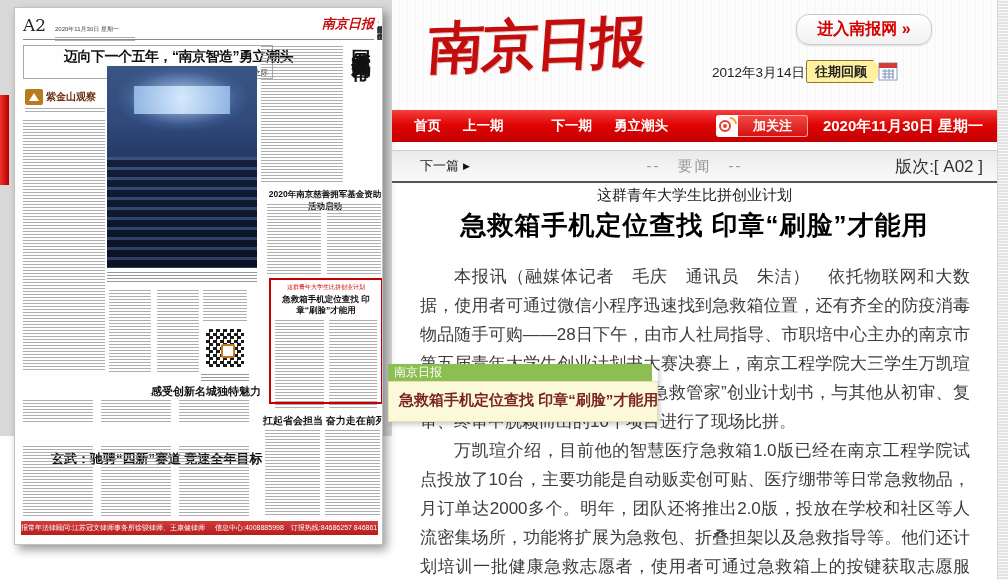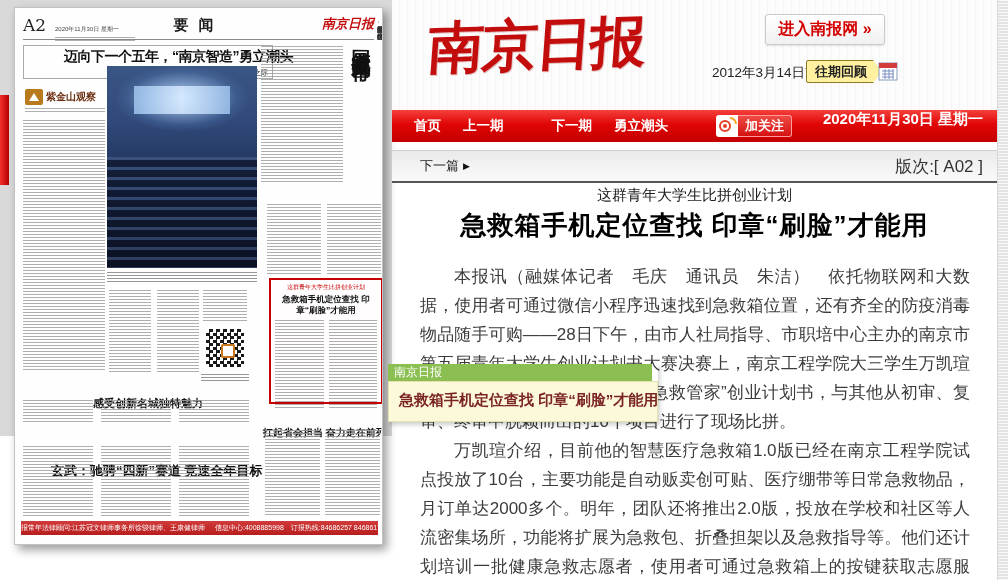--- a/index.html
+++ b/index.html
@@ -49,49 +49,49 @@
   .mid-title { position:absolute; left:251px; top:181px; width:118px; text-align:center; font-size:8.5px; font-weight:bold; color:#111; }
 
   .hl-box { position:absolute; left:254px; top:270px; width:114px; height:126px; border:2px solid #c40000; background:#fffdfd; padding:3px 4px; cursor:pointer; }
   .hl-kicker { text-align:center; font-size:6px; color:#c40000; white-space:nowrap; }
   .hl-title { text-align:center; font-size:8.5px; font-weight:bold; color:#111; margin-top:2px; line-height:11px; }
 
   .qr { position:absolute; left:188px; top:318px; width:44px; height:44px; border:3px solid #fff;
     background-image:repeating-conic-gradient(#1a1a1a 0% 25%, #fff 0% 50%); background-size:7px 7px; }
   .qr:after { content:""; position:absolute; left:15px; top:15px; width:10px; height:10px; background:#fff; border:2px solid #c9771c; border-radius:2px; }
 
-  .sec-title { position:absolute; font-weight:bold; color:#111; text-align:center; white-space:nowrap;margin-top:12px; }
+  .sec-title { position:absolute; font-weight:bold; color:#111; text-align:right; white-space:nowrap; }
 
   .p-footer { position:absolute; left:6px; top:513px; width:357px; height:14px; background:linear-gradient(#d23b3b,#b71d1d);
     color:#fff; font-size:7px; display:flex; align-items:center; justify-content:center; gap:10px; white-space:nowrap; }
   .site-header { position:absolute; left:392px; top:0; width:605px; height:110px;
     background:repeating-linear-gradient(90deg,#fcfcfc 0 7px,#f5f5f5 7px 8px); }
   .masthead { position:absolute; left:428px; top:8px; font-family:"DejaVu Serif",serif; font-weight:bold;
     font-size:56px; color:#c30d0d; transform:rotate(-2deg) skewX(-6deg); letter-spacing:-2px; text-shadow:1px 1px 0 rgba(150,0,0,.25); }
-  .enter-btn { position:absolute; left:765px; top:14px; width:120px; height:31px; background:linear-gradient(#ffffff,#f1f1f1);
-    border:1px solid #c9c9c9; border-radius:3px; display:flex; align-items:center; justify-content:center;
+  .enter-btn { position:absolute; left:796px; top:14px; width:136px; height:31px; background:linear-gradient(#ffffff,#f1f1f1);
+    border:1px solid #c9c9c9; border-radius:13px; display:flex; align-items:center; justify-content:center;
     font-size:16px; font-weight:bold; color:#d40000; cursor:pointer; box-shadow:0 1px 2px rgba(0,0,0,.12); white-space:nowrap; }
   .archive-date { position:absolute; left:712px; top:64px; font-size:13.5px; color:#222; }
   .archive-btn { position:absolute; left:806px; top:60px; height:23px; padding:0 14px 0 8px; background:#fff1a0;
     border:1px solid #8d7a2a; border-radius:2px; font-size:13px; font-weight:bold; color:#222;
     display:flex; align-items:center; cursor:pointer;
     clip-path:polygon(0 0, calc(100% - 9px) 0, 100% 50%, calc(100% - 9px) 100%, 0 100%); }
   .cal-icon { position:absolute; left:878px; top:61px; width:20px; height:20px; cursor:pointer; }
 
   .nav-bar { position:absolute; left:392px; top:110px; width:605px; height:32px;
-    background:linear-gradient(#f4403c 0%,#e00505 45%,#c40000 100%); color:#fff; display:flex; }
+    background:linear-gradient(#f4403c 0%,#e00505 45%,#c40000 100%); color:#fff; display:flex; align-items:center; }
   .nav-items { display:flex; align-items:center; gap:22px; margin-left:22px; font-size:13.5px; font-weight:bold; }
   .nav-item { cursor:pointer; white-space:nowrap; }
   .nav-item.gap { margin-left:26px; }
   .follow-wrap { display:flex; align-items:center; margin-left:26px; cursor:pointer; }
   .weibo-box { width:22px; height:22px; background:#fff; border-radius:3px 0 0 3px; position:relative; }
   .weibo-eye { position:absolute; left:3px; top:5px; width:12px; height:12px; border:2.5px solid #e6402a; border-radius:50%; }
   .weibo-eye:after { content:""; position:absolute; left:2px; top:2px; width:4px; height:4px; background:#e6402a; border-radius:50%; }
   .weibo-arc { position:absolute; right:1px; top:2px; width:7px; height:7px; border-top:2px solid #f5a623; border-right:2px solid #f5a623; border-radius:0 8px 0 0; }
-  .follow-btn { height:22px; padding:0 7px; background:linear-gradient(#ef4a44,#d41212); border:1px solid #ff9d9d; border-left:none;
+  .follow-btn { height:22px; padding:0 15px; background:linear-gradient(#ef4a44,#d41212); border:1px solid #ff9d9d; border-left:none;
     border-radius:0 3px 3px 0; font-size:13px; font-weight:bold; color:#fff; display:flex; align-items:center; }
   .nav-date { margin-left:auto; margin-right:14px; font-size:15px; font-weight:bold; white-space:nowrap; }
 
   .toolbar { position:absolute; left:392px; top:150px; width:605px; height:33px;
     background:linear-gradient(#eaeaea,#fafafa); border-top:1px solid #cfcfcf; border-bottom:2px solid #555;
     display:flex; align-items:center; }
   .tb-next { margin-left:28px; font-size:13px; color:#222; cursor:pointer; display:flex; align-items:center; gap:4px; }
   .tb-next .tri { font-size:9px; color:#111; }
   .tb-section { position:absolute; left:0; right:0; text-align:center; font-size:15px; color:#999; letter-spacing:2px; }
   .tb-pageno { margin-left:auto; margin-right:14px; font-size:17px; color:#333; position:relative; }
@@ -117,21 +117,20 @@
   <div class="left-panel">
     <div class="red-strip"></div>
 
     <div class="paper">
       <div class="p-header">
         <span class="p-edition">A2</span>
         <span class="p-datecol">
           <span class="p-date">2020年11月30日 星期一</span>
           <span class="sim" style="display:block;width:80px;height:5px;margin-top:2px;"></span>
         </span>
-        <span class="p-section">要闻</span>
         <span class="p-mast">南京日报</span>
       </div>
       <div class="p-rule"></div>
 
       <div class="p-headline-box">
         <div class="p-headline">迈向下一个五年，“南京智造”勇立潮头</div>
         <div class="p-subhead">——写在世界智能制造大会走过第五个年头之际</div>
       </div>
 
       <div class="zjs-logo">
@@ -149,20 +148,21 @@
       <div class="sim" style="position:absolute;left:94px;top:282px;width:42px;height:84px;"></div>
       <div class="sim" style="position:absolute;left:142px;top:282px;width:42px;height:84px;"></div>
       <div class="sim" style="position:absolute;left:188px;top:282px;width:44px;height:32px;"></div>
       <div class="qr"></div>
       <div class="sim dark" style="position:absolute;left:186px;top:366px;width:48px;height:7px;"></div>
 
       <div class="sim" style="position:absolute;left:246px;top:38px;width:82px;height:138px;"></div>
       <div class="vert-headline">国考笔试昨天举行</div>
       <div class="vert-sub">相关部门提前发短信通知、考生选择绿色出行</div>
 
+      <div class="mid-title">2020年南京慈善拥军基金资助活动启动</div>
       <div class="sim" style="position:absolute;left:252px;top:196px;width:54px;height:70px;"></div>
       <div class="sim" style="position:absolute;left:312px;top:196px;width:54px;height:70px;"></div>
 
       <div class="hl-box">
         <div class="hl-kicker">这群青年大学生比拼创业计划</div>
         <div class="hl-title">急救箱手机定位查找 印章“刷脸”才能用</div>
         <div style="display:flex;gap:5px;margin-top:4px;">
           <span class="sim" style="width:50px;height:88px;"></span>
           <span class="sim" style="width:50px;height:88px;"></span>
         </div>
@@ -226,20 +226,21 @@
       </span>
     </div>
     <span class="nav-date">2020年11月30日 星期一</span>
   </div>
 
   <div class="toolbar">
     <span class="tb-next">
       <span>下一篇</span>
       <span class="tri">▶</span>
     </span>
+    <span class="tb-section">--　要闻　--</span>
     <span class="tb-pageno">版次:[ A02 ]</span>
   </div>
 
   <div class="art-kicker">这群青年大学生比拼创业计划</div>
   <div class="art-title">急救箱手机定位查找 印章“刷脸”才能用</div>
 
   <div class="art-body">
     <p>本报讯（融媒体记者　毛庆　通讯员　朱洁）　依托物联网和大数据，使用者可通过微信小程序迅速找到急救箱位置，还有齐全的防疫消毒物品随手可购——28日下午，由市人社局指导、市职培中心主办的南京市第五届青年大学生创业计划书大赛决赛上，南京工程学院大三学生万凯瑄凭借“晨凯通——您身边的健康急救管家”创业计划书，与其他从初审、复审、终审中脱颖而出的10个项目进行了现场比拼。</p>
     <p>万凯瑄介绍，目前他的智慧医疗急救箱1.0版已经在南京工程学院试点投放了10台，主要功能是自动贩卖创可贴、医疗绷带等日常急救物品，月订单达2000多个。明年，团队还将推出2.0版，投放在学校和社区等人流密集场所，功能将扩展为急救包、折叠担架以及急救指导等。他们还计划培训一批健康急救志愿者，使用者可通过急救箱上的按键获取志愿服务。</p>
   </div>

